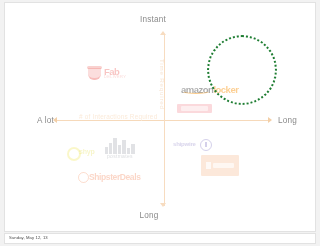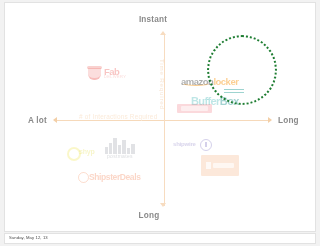--- a/index.html
+++ b/index.html
@@ -12,24 +12,24 @@
   
   .axis-h{position:absolute;left:52px;top:117.2px;width:212px;height:1px;background:#f6d9ba;}
   .axis-v{position:absolute;left:158.5px;top:32px;width:1px;height:171px;background:#f7dcc0;}
   .arrow{position:absolute;width:0;height:0;}
   .arr-left{left:48px;top:114px;border-top:3.2px solid transparent;border-bottom:3.2px solid transparent;border-right:4.5px solid #f3cfa7;}
   .arr-right{left:263px;top:114px;border-top:3.2px solid transparent;border-bottom:3.2px solid transparent;border-left:4.5px solid #f3cfa7;}
   .arr-up{left:155.3px;top:28px;border-left:3.2px solid transparent;border-right:3.2px solid transparent;border-bottom:4.5px solid #f7dcc0;}
   .arr-down{left:155.3px;top:200px;border-left:3.2px solid transparent;border-right:3.2px solid transparent;border-top:4.5px solid #f7dcc0;}
 
   
-  .pole{position:absolute;font-size:8.2px;color:#8a8a8a;font-weight:bold;letter-spacing:.2px;white-space:nowrap;}
+  .pole{position:absolute;font-size:8.2px;color:#8a8a8a;font-weight:normal;letter-spacing:.2px;white-space:nowrap;}
   .pole-top{left:148px;top:12px;transform:translateX(-50%);}
   .pole-bottom{left:144px;top:208px;transform:translateX(-50%);}
-  .pole-left{left:23px;top:113px;}
+  .pole-left{left:32px;top:113px;}
   .pole-right{left:273px;top:113px;}
 
   .ax-label-h{position:absolute;left:74px;top:110px;font-size:6.4px;color:#fbead9;white-space:nowrap;letter-spacing:.2px;}
   .ax-label-v{position:absolute;left:161px;top:56px;font-size:6.2px;color:#f7e4d2;white-space:nowrap;letter-spacing:.8px;
     transform-origin:0 0;transform:rotate(90deg);}
 
   
   .circle{position:absolute;left:202px;top:32px;width:70px;height:70px;border-radius:50%;
     border:2.2px dotted #1e7d32;box-sizing:border-box;}
 
@@ -38,21 +38,21 @@
 
   
   .fab{left:83px;top:62px;}
   .fab .cup{position:absolute;left:0;top:3px;width:13px;height:10px;border-radius:0 0 6px 6px;
     background:rgba(233,70,64,.18);border-bottom:2px solid rgba(233,70,64,.22);}
   .fab .cup:after{content:"";position:absolute;left:-1px;top:-2px;width:15px;height:3px;border-radius:2px;background:rgba(233,70,64,.25);}
   .fab .fabtxt{position:absolute;left:16px;top:1px;font-size:9.5px;font-weight:bold;color:rgba(232,62,56,.30);letter-spacing:-.5px;}
   .fab .fabsub{position:absolute;left:16px;top:9px;font-size:4px;color:rgba(232,62,56,.22);letter-spacing:.3px;}
 
   
-  .amzn{left:176px;top:68px;}
+  .amzn{left:176px;top:76px;}
   .amzn .a1{font-size:9.5px;font-weight:bold;color:rgba(60,60,60,.42);letter-spacing:-.5px;}
   .amzn .a2{font-size:9.5px;font-weight:bold;color:rgba(248,155,29,.48);letter-spacing:-.5px;}
   .amzn .swoosh{position:absolute;left:2px;top:10px;width:26px;height:4px;
     border-bottom:1.3px solid rgba(248,155,29,.5);border-radius:0 0 50% 50%;}
 
   
   .bbox{left:186px;top:88px;}
   .bbox .b1{font-size:11px;font-weight:bold;color:rgba(54,178,176,.32);letter-spacing:-.6px;}
   .bbox .b2{font-size:11px;font-weight:bold;color:rgba(40,150,148,.42);letter-spacing:-.6px;}
   .bbox .bline{position:absolute;left:33px;top:-2px;width:20px;height:2px;border-top:1.2px solid rgba(40,160,150,.45);border-bottom:1.2px solid rgba(40,160,150,.45);}
@@ -114,24 +114,20 @@
       <div class="cup"></div>
       <div class="fabtxt">Fab</div>
       <div class="fabsub">DELIVERY</div>
     </div>
 
     <div class="logo amzn">
       <span class="a1">amazon</span><span class="a2">locker</span>
       <div class="swoosh"></div>
     </div>
 
-    <div class="logo bbox">
-      <span class="b1">Buffer</span><span class="b2">Box</span>
-      <div class="bline"></div>
-    </div>
 
     <div class="logo pinkbadge">
       <div class="pb"></div>
     </div>
 
     <div class="logo yel">
       <div class="ycirc"></div>
       <div class="ytxt">shyp</div>
     </div>
 

